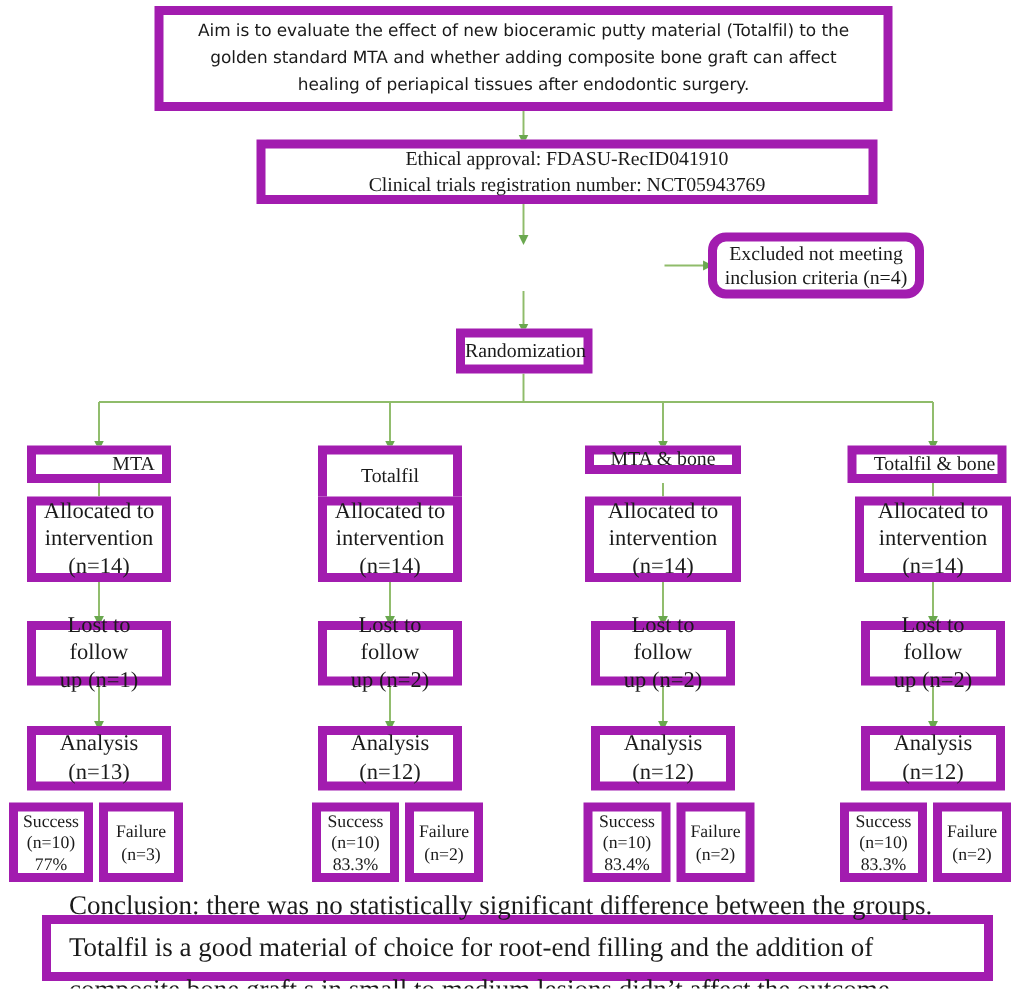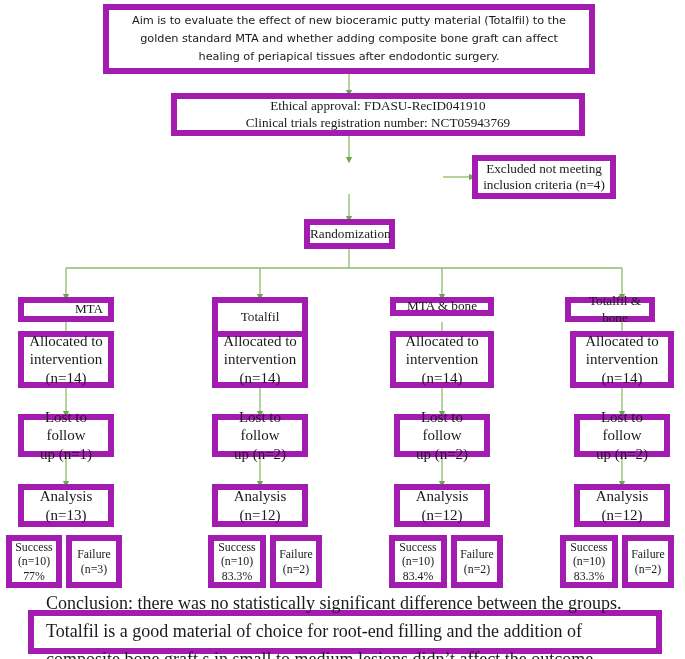--- a/index.html
+++ b/index.html
@@ -111,21 +111,21 @@
   <div class="box aim" style="left:103px; top:4px; width:492px; height:70px;">
     <span class="txt">Aim is to evaluate the effect of new bioceramic putty material (Totalfil) to the golden standard MTA and whether adding composite bone graft can affect healing of periapical tissues after endodontic surgery.</span>
   </div>
 
   <div class="box serif13" style="left:171px; top:93px; width:414px; height:43px;">
     <span class="txt">Ethical approval: FDASU-RecID041910
 Clinical trials registration number: NCT05943769</span>
   </div>
 
 
-  <div class="box serif13" style="left:472px; top:155px; width:144px; height:44px;">
+  <div class="box serif13" style="left:472px; top:155px; width:144px; height:44px;border-radius:12px;">
     <span class="txt">Excluded not meeting
 inclusion criteria (n=4)</span>
   </div>
 
   <div class="box serif13" style="left:304px; top:219px; width:91px; height:30px;font-family:Liberation Serif, serif;">
     <span class="txt">Randomization</span>
   </div>
 
   <div class="box serif13" style="left:18px; top:297px; width:96px; height:25px;padding-left:46px;">
     <span class="txt">MTA</span>
@@ -198,21 +198,21 @@
   <div class="box serif11" style="left:389px; top:535px; width:58px; height:53px;">
     <span class="txt">Success
 (n=10)
 83.4%</span>
   </div>
   <div class="box serif11" style="left:451px; top:535px; width:52px; height:53px;">
     <span class="txt">Failure
 (n=2)</span>
   </div>
 
-  <div class="box serif13" style="left:565px; top:297px; width:90px; height:25px;padding-left:10px;">
+  <div class="box serif13" style="left:565px; top:297px; width:106px; height:25px;padding-left:10px;">
     <span class="txt">Totalfil &amp; bone</span>
   </div>
   <div class="box serif12" style="left:570px; top:331px; width:104px; height:57px;">
     <span class="txt">Allocated to
 intervention
 (n=14)</span>
   </div>
   <div class="box serif12" style="left:574px; top:414px; width:96px; height:43px;">
     <span class="txt">Lost to follow
 up (n=2)</span>

